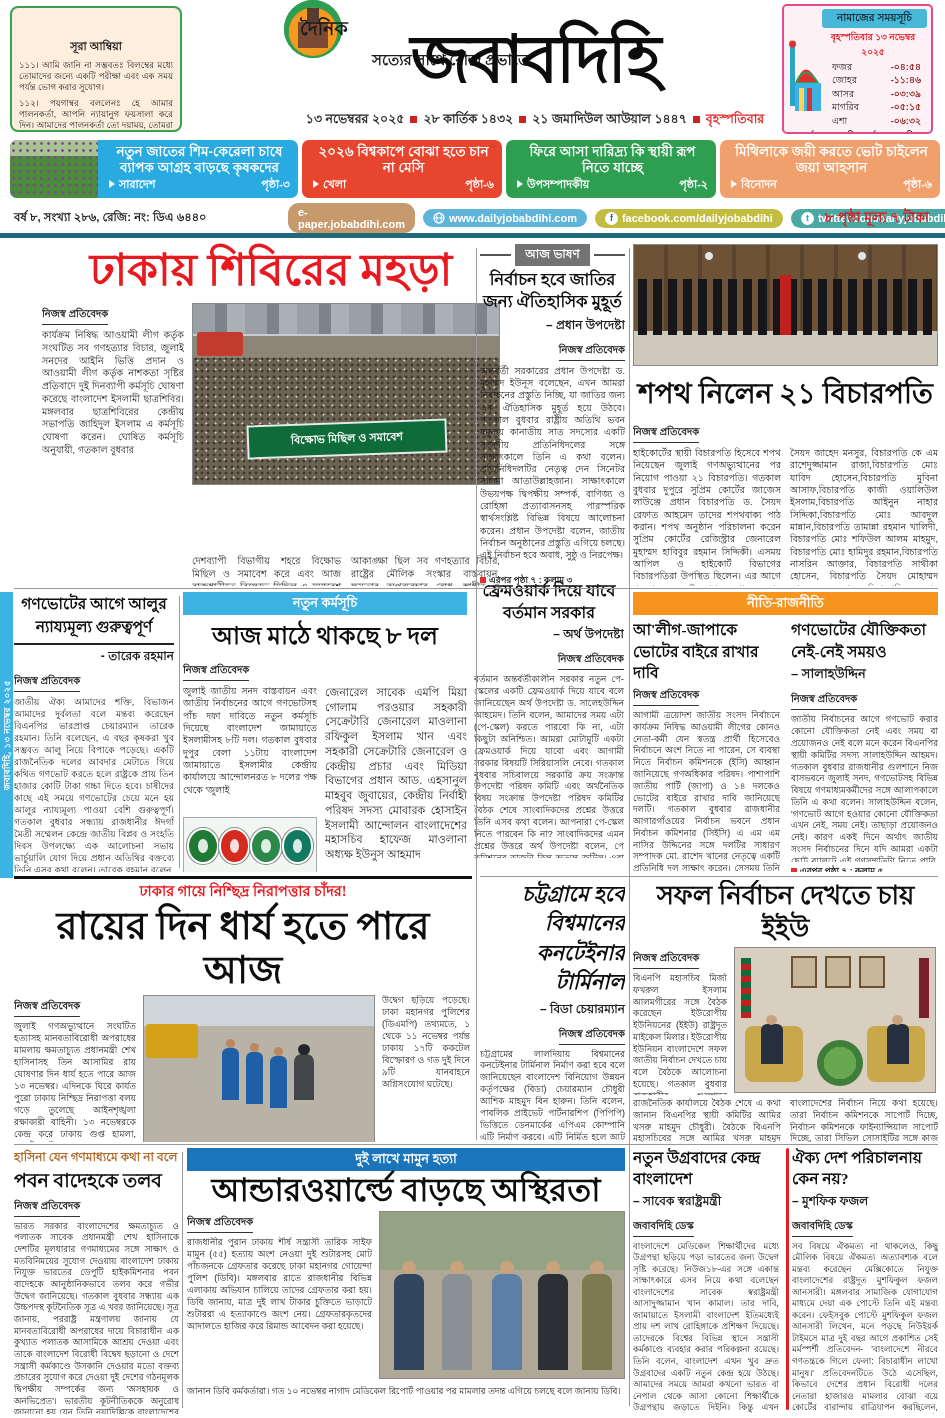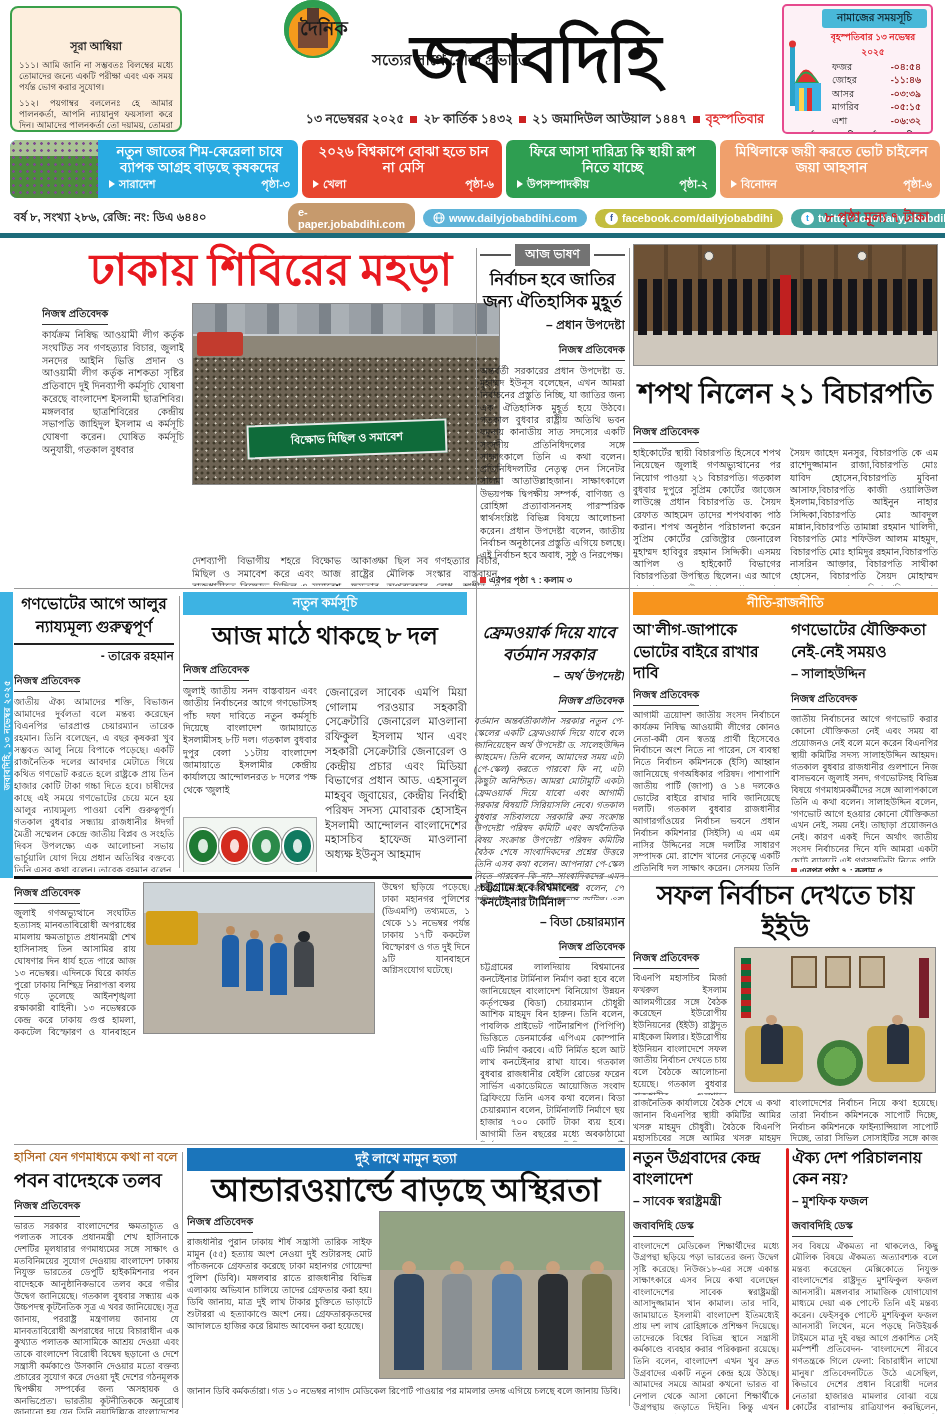--- a/index.html
+++ b/index.html
@@ -107,40 +107,40 @@
   #potato { position:absolute; left:14px; top:592px; width:160px; height:280px; overflow:hidden; }
   #potato .hl { font-size:15.5px; text-align:center; line-height:1.5; border-bottom:2px solid #222; padding-bottom:4px; }
   #eight { position:absolute; left:183px; top:592px; width:284px; height:280px; overflow:hidden; }
   #eight .hl { font-size:24px; text-align:center; margin:2px 0; }
   #eight-cols { display:flex; gap:8px; }
   #eight-cols .colA { width:134px; display:flex; flex-direction:column; }
   #eight-cols .colB { flex:1; }
   .logos { margin-top:4px; border:1px solid #aaa; background:#f2f6f2; height:58px; display:flex; align-items:center; justify-content:space-around; padding:0 3px; }
   .plogo { width:36px; height:36px; border-radius:50%; border:2px solid #fff; box-shadow:0 0 0 1px #888; position:relative; }
   .plogo i { position:absolute; inset:9px; border-radius:50%; background:rgba(255,255,255,.85); }
-  #framework { position:absolute; left:474px; top:622px; width:150px; height:280px; overflow:hidden;font-style:italic; }
+  #framework { position:absolute; left:474px; top:580px; width:150px; height:280px; overflow:hidden; }
   #framework .hl { font-size:16px; text-align:center; line-height:1.35; }
   #politics { position:absolute; left:633px; top:592px; width:305px; height:280px; overflow:hidden; }
   #politics .sub { width:147px; }
   #politics .hl { font-size:15.5px; line-height:1.4; }
 
   
   #verdict { position:absolute; left:14px; top:876px; width:458px; height:266px; border-top:3px solid #111; overflow:hidden; }
   .kicker-verdict { color:#e8191f; font-weight:900; font-size:14.5px; text-align:center; font-family:"Liberation Serif", serif; padding:1px 0; }
   #verdict .hl-v { font-size:38px; text-align:center; line-height:1.15; }
   #verdict-flex { display:flex; gap:7px; margin-top:3px; }
   .police { width:232px; height:152px; background:linear-gradient(180deg,#cfd6da 0 20%,#b9b2a6 20% 100%); }
   .police .bus { position:absolute; left:2px; top:28px; width:52px; height:34px; background:#d4a017; border-radius:3px; }
   .police .cop { position:absolute; width:17px; height:52px; background:#1f5fa8; border-radius:6px 6px 0 0; top:52px; }
   .police .cop:before { content:""; position:absolute; left:4px; top:-9px; width:9px; height:9px; border-radius:50%; background:#b98a5e; }
   .police .biker { position:absolute; left:150px; top:58px; width:20px; height:46px; background:#42464b; border-radius:8px 8px 0 0; }
   .police .biker:before { content:""; position:absolute; left:4px; top:-10px; width:12px; height:11px; border-radius:50%; background:#23272b; }
 
   #terminal { position:absolute; left:480px; top:880px; width:145px; height:262px; overflow:hidden; }
-  #terminal .hl { font-size:11px; text-align:left; line-height:1.4; }
+  #terminal .hl { font-size:21px; text-align:right; line-height:1.4;font-style:italic; }
   #eu { position:absolute; left:633px; top:880px; width:305px; height:262px; overflow:hidden; }
   #eu .hl { font-size:26px; text-align:center; line-height:1.25; }
   #eu-flex { display:flex; gap:7px; margin-top:2px; }
   .eu-photo { width:202px; height:146px; background:#d8cfc0; }
   .eu-photo .frame { position:absolute; top:8px; width:26px; height:32px; background:#9c8succ4; border:2px solid #6b5132; background:#c7b79b; }
   .eu-photo .chair { position:absolute; bottom:10px; width:58px; height:56px; background:#c9a84c; border-radius:8px; }
   .eu-photo .man { position:absolute; bottom:28px; width:22px; height:40px; background:#27303f; border-radius:6px 6px 0 0; }
   .eu-photo .man:before { content:""; position:absolute; left:5px; top:-9px; width:11px; height:10px; border-radius:50%; background:#c9a27e; }
   .eu-photo .plant { position:absolute; left:82px; bottom:6px; width:46px; height:46px; border-radius:50%; background:radial-gradient(#67a84f 0 50%, #3f7d3a 50% 100%); }
   .eu-photo .flag { position:absolute; top:10px; width:10px; height:60px; }
@@ -396,20 +396,22 @@
         <div class="hl">গণভোটের যৌক্তিকতা নেই-নেই সময়ও</div>
         <div class="attrib" style="text-align:left; font-size:13px;">– সালাহউদ্দিন</div>
         <span class="byline">নিজস্ব প্রতিবেদক</span>
         <div class="body" style="height:148px; font-size:8.8px;">জাতীয় নির্বাচনের আগে গণভোট করার কোনো যৌক্তিকতা নেই এবং সময় বা প্রয়োজনও নেই বলে মনে করেন বিএনপির স্থায়ী কমিটির সদস্য সালাহউদ্দিন আহমদ। গতকাল বুধবার রাজধানীর গুলশানে নিজ বাসভবনে জুলাই সনদ, গণভোটসহ বিভিন্ন বিষয়ে গণমাধ্যমকর্মীদের সঙ্গে আলাপকালে তিনি এ কথা বলেন। সালাহউদ্দিন বলেন, 'গণভোট আগে হওয়ার কোনো যৌক্তিকতা এখন নেই, সময় নেই। তাছাড়া প্রয়োজনও নেই। কারণ একই দিনে অর্থাৎ জাতীয় সংসদ নির্বাচনের দিনে যদি আমরা একটা ছোট্ট ব্যালটে এই গণসম্মতিটা নিতে পারি, সেটাই হবে সবচাইতে যৌক্তিক, প্রাসঙ্গিক, গ্রহণযোগ্য এবং অতিরিক্ত ব্যয় হবে না।' তিনি বলেন, 'নোট অব ডিসেন্ট ছাড়া গণভোট আয়োজন করার কোনো বিষয়ই</div>
         <div class="jump"><span class="jump-sq"></span><span>এরপর পৃষ্ঠা ৭ : কলাম ৫</span></div>
       </div>
     </div>
   </div>
 
   <div id="verdict">
+    <div class="kicker-verdict">ঢাকার গায়ে নিশ্ছিদ্র নিরাপত্তার চাঁদর!</div>
+    <div class="hl hl-v">রায়ের দিন ধার্য হতে পারে আজ</div>
     <div id="verdict-flex">
       <div style="width:122px;">
         <span class="byline">নিজস্ব প্রতিবেদক</span>
         <div class="body" style="height:128px; font-size:8.9px;">জুলাই গণঅভ্যুত্থানে সংঘটিত হত্যাসহ মানবতাবিরোধী অপরাধের মামলায় ক্ষমতাচ্যুত প্রধানমন্ত্রী শেখ হাসিনাসহ তিন আসামির রায় ঘোষণার দিন ধার্য হতে পারে আজ ১৩ নভেম্বর। এদিনকে ঘিরে কার্যত পুরো ঢাকায় নিশ্ছিদ্র নিরাপত্তা বলয় গড়ে তুলেছে আইনশৃঙ্খলা রক্ষাকারী বাহিনী। ১৩ নভেম্বরকে কেন্দ্র করে ঢাকায় গুপ্ত হামলা, ককটেল বিস্ফোরণ ও যানবাহনে অগ্নিসংযোগের ঘটনায় জনমনে</div>
       </div>
       <div class="photo police">
         <div class="bus"></div>
         <div class="cop" style="left:78px;"></div>
           <div class="cop" style="left:102px; top:56px;"></div>
           <div class="cop" style="left:126px; top:60px;"></div>

